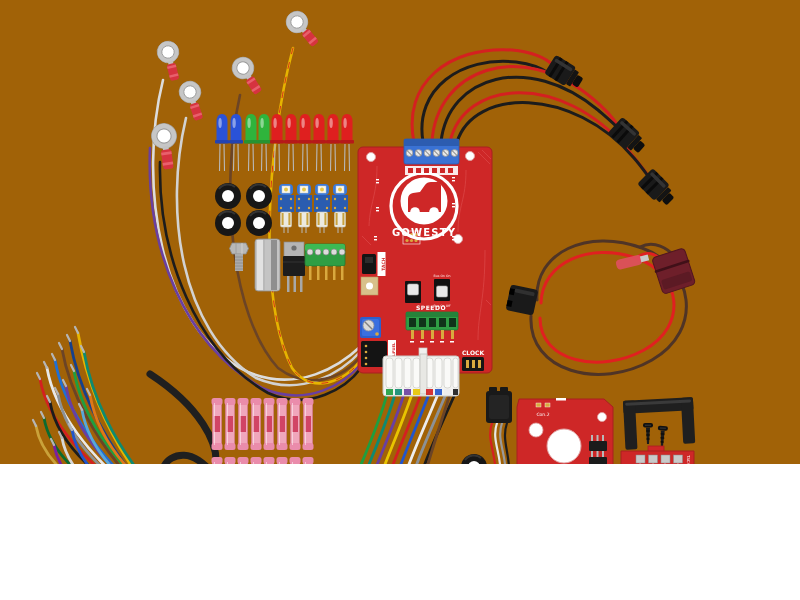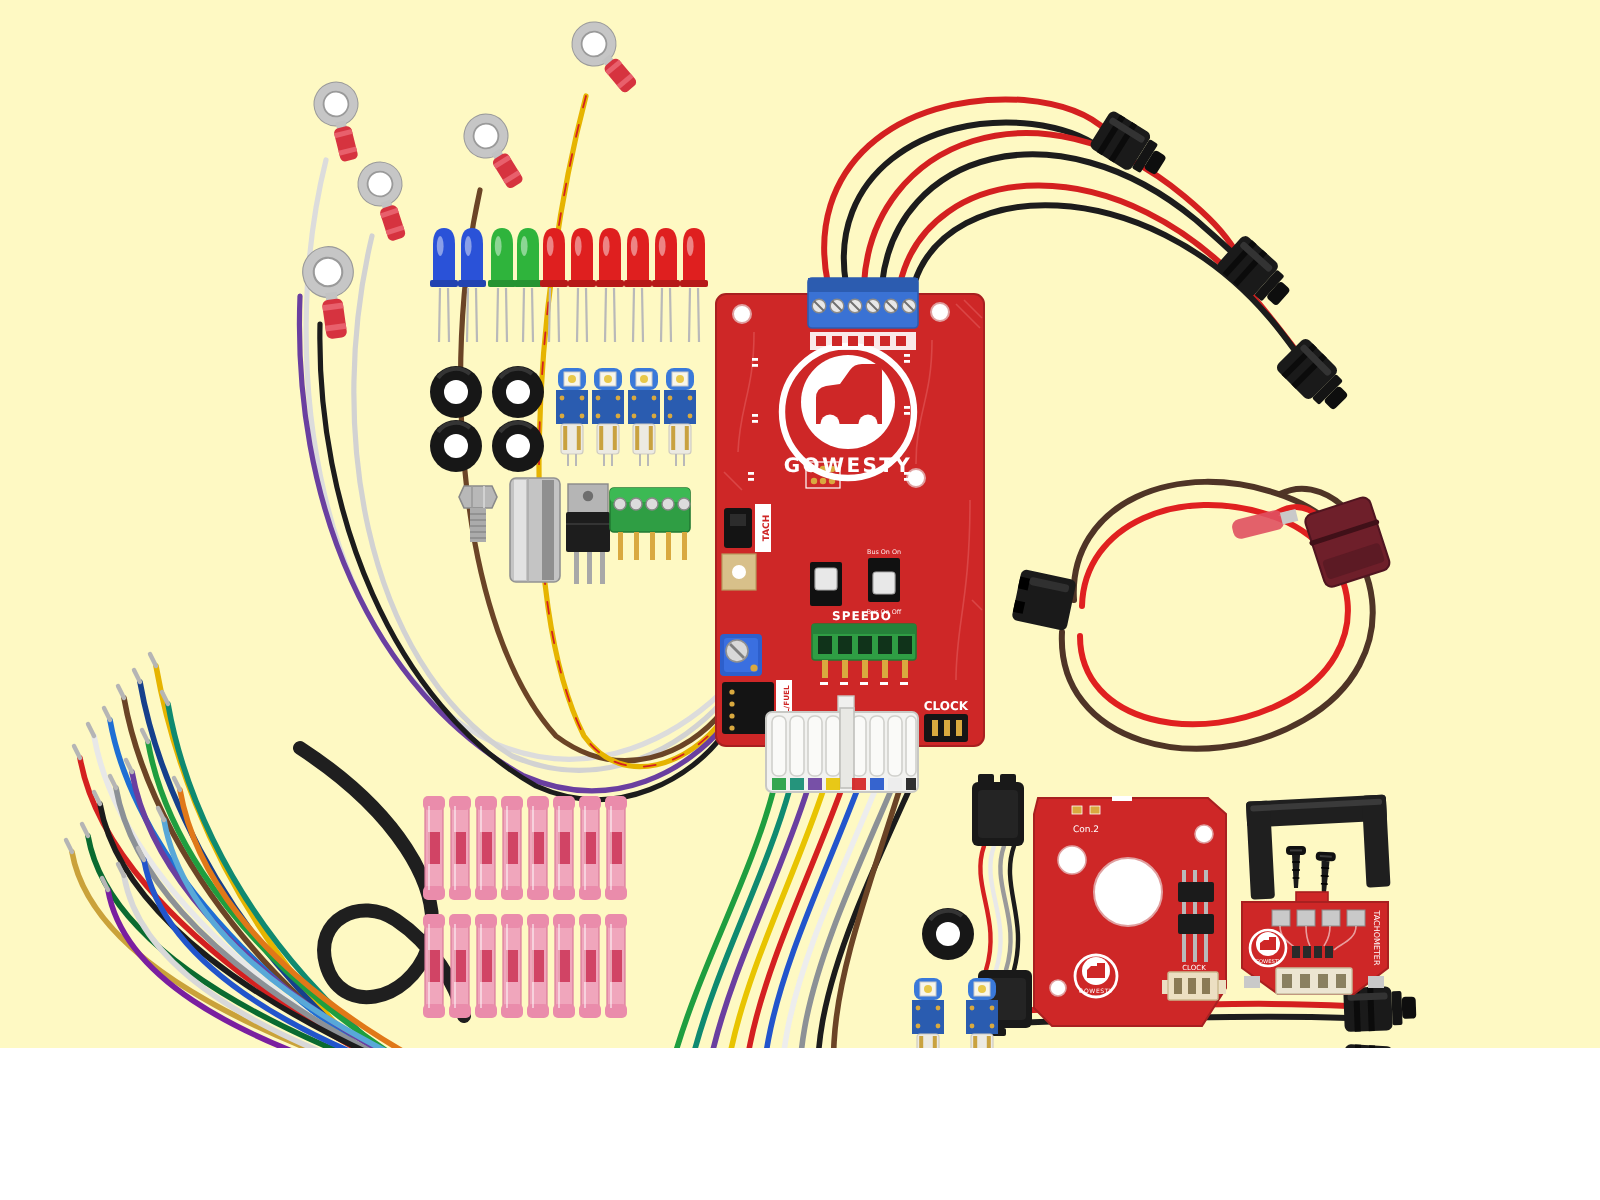--- a/index.html
+++ b/index.html
@@ -1,16 +1,16 @@
 <!DOCTYPE html>
 <html><head>
 <meta charset="utf-8">
 <style>
   html,body{margin:0;padding:0;background:#fff;}
-  #stage{position:relative;width:800px;height:524px;background:#fef9c3;overflow:hidden;
+  #stage{position:relative;width:800px;height:464px;background:#a16207;overflow:hidden;
          font-family:"DejaVu Sans","Liberation Sans",sans-serif;}
   svg{display:block;}
   text{font-family:"DejaVu Sans","Liberation Sans",sans-serif;}
 </style>
 </head>
 <body>
 
 <div id="stage">
 <svg width="800" height="600" viewBox="0 0 800 600">
 

